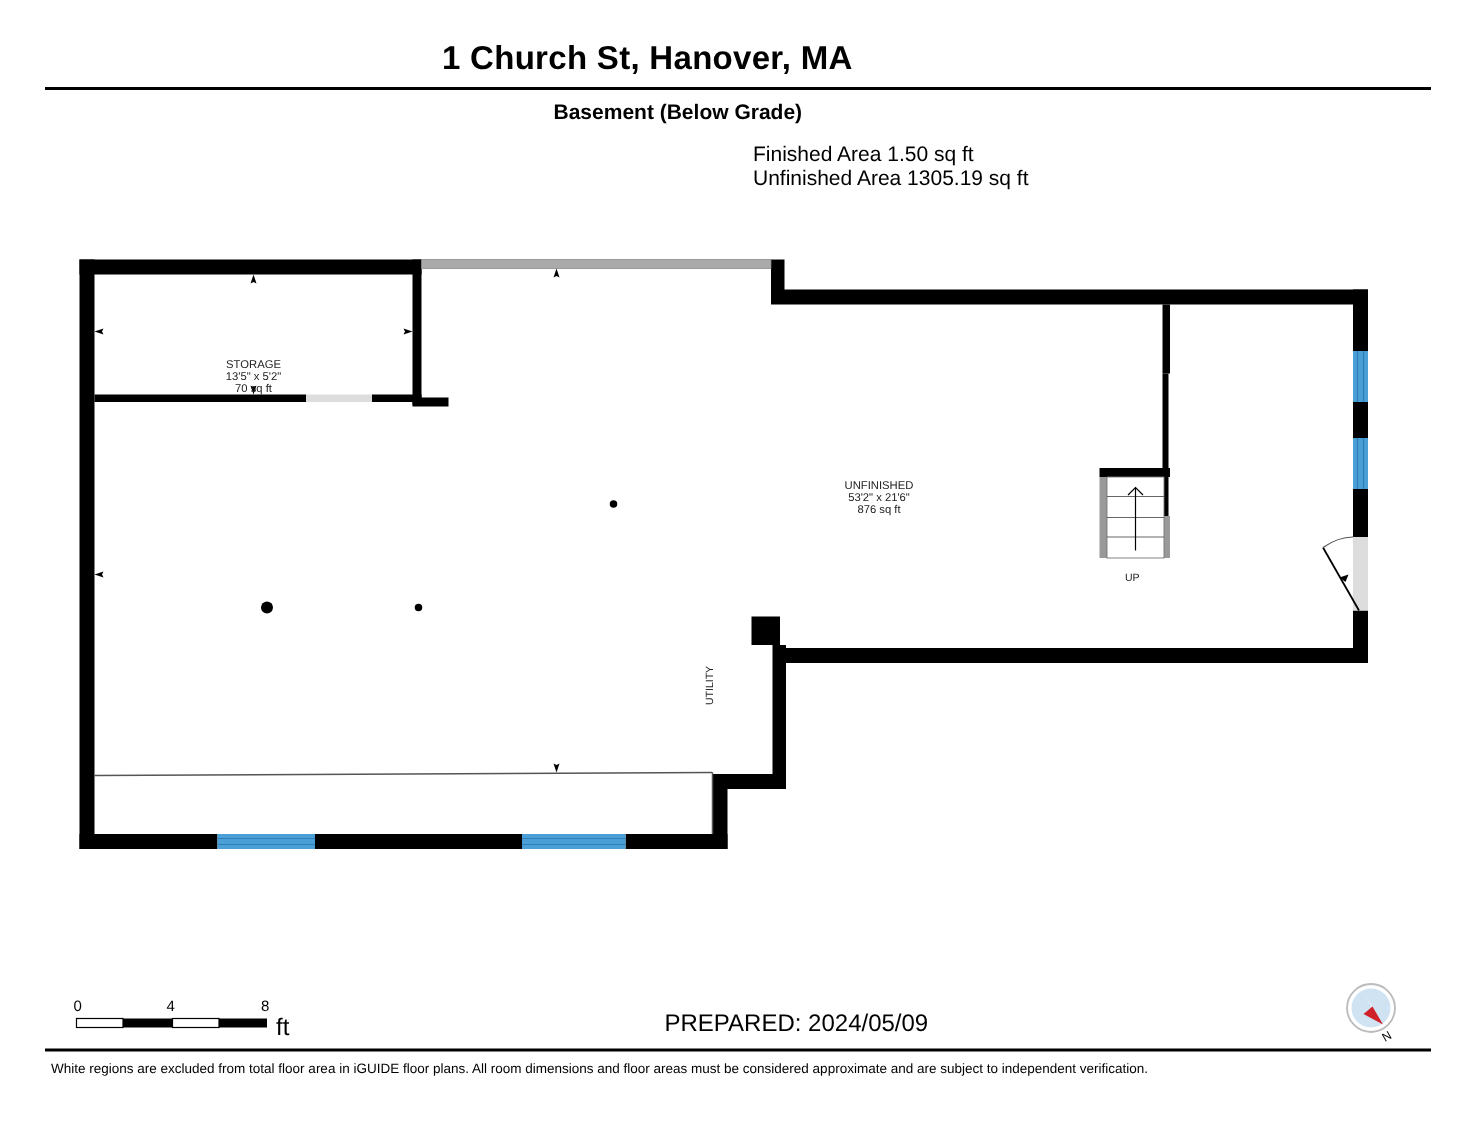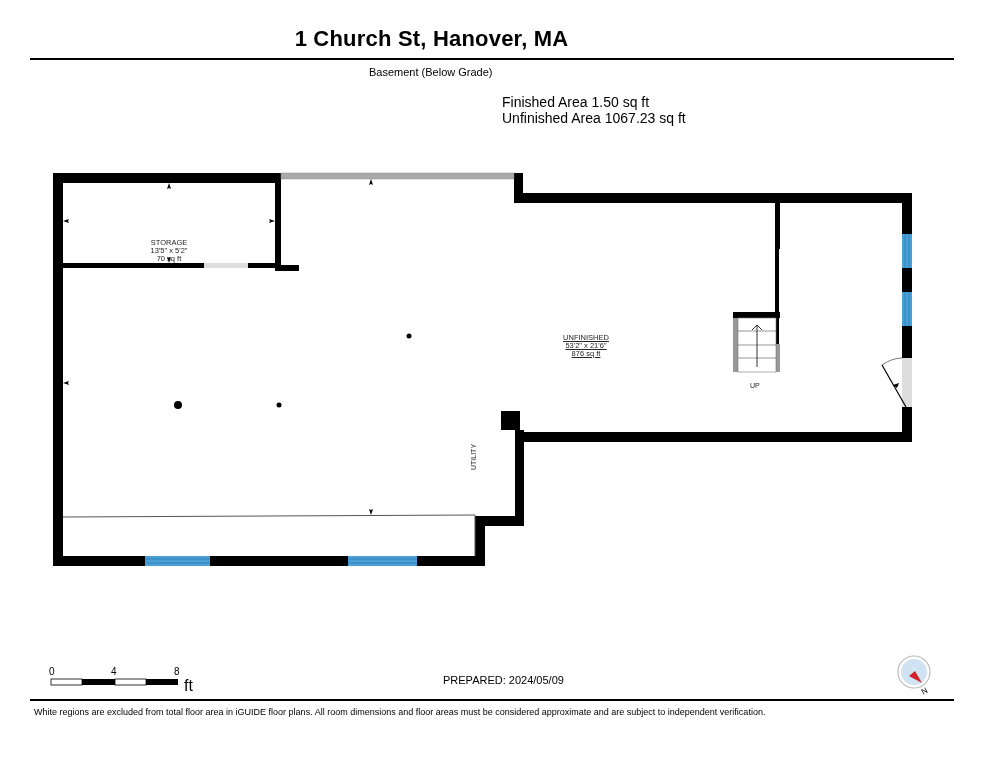--- a/index.html
+++ b/index.html
@@ -1,42 +1,42 @@
 <!DOCTYPE html>
 <html><head>
   <meta charset="utf-8">
   <style>
     html, body { margin: 0; padding: 0; background: #ffffff; }
     body { width: 984px; height: 758px; position: relative; overflow: hidden; font-family: "Liberation Sans", sans-serif; color: #000; }
     .title { position: absolute; left: 0; width: 863px; top: 26px; text-align: center; font-size: 22px; font-weight: bold; letter-spacing: 0.2px; }
     .title-rule { position: absolute; left: 30px; width: 924px; top: 58px; height: 2px; background: #000; }
-    .floor-label { position: absolute; left: 369px; top: 66px; font-size: 11px; font-weight: normal; }
+    .floor-label { position: absolute; left: 369px; top: 66px; font-size: 14px; font-weight: bold; }
     .area-line { position: absolute; left: 502px; font-size: 14px; margin-top: 28px; }
     .area-1 { top: 66px; }
     .area-2 { top: 82px; }
     svg.plan { position: absolute; left: 0; top: 0; }
     .room-label { position: absolute; text-align: center; font-size: 7.5px; line-height: 8px; color: #222; margin-top: 29px; }
     .room-label div { white-space: nowrap; }
     .utility-label { position: absolute; left: 470px; top: 470px; font-size: 7px; color: #222; transform: rotate(-90deg); transform-origin: left top; white-space: nowrap; }
     .up-label { position: absolute; left: 750px; top: 382px; font-size: 7px; color: #222; }
     .scale-num { position: absolute; top: 666px; font-size: 10px; }
     .scale-unit { position: absolute; left: 184px; top: 677px; font-size: 16px; }
-    .prepared { position: absolute; left: 443px; top: 674px; font-size: 11px; }
+    .prepared { position: absolute; left: 443px; top: 674px; font-size: 16px; }
     .bottom-rule { position: absolute; left: 30px; width: 924px; top: 699px; height: 2px; background: #000; }
     .disclaimer { position: absolute; left: 34px; top: 707px; font-size: 9px; text-align: right; }
     .compass { position: absolute; left: 895px; top: 654px; }
   </style>
 </head>
 <body>
 
 <div class="title">1 Church St, Hanover, MA</div>
 <div class="title-rule"></div>
 <div class="floor-label">Basement (Below Grade)</div>
 <div class="area-line area-1">Finished Area 1.50 sq ft</div>
-<div class="area-line area-2">Unfinished Area 1067.23 sq ft</div>
+<div class="area-line area-2">Unfinished Area 1305.19 sq ft</div>
 
 <svg class="plan" width="984" height="758" viewBox="0 0 984 758" xmlns="http://www.w3.org/2000/svg">
 
   <g fill="#000">
 
     <rect x="53" y="173" width="10" height="393"></rect>
 
     <rect x="53" y="173" width="228" height="10"></rect>
 
     <rect x="275" y="173" width="6" height="97"></rect>
@@ -133,21 +133,21 @@
     <rect x="146" y="679" width="32" height="6" fill="#000"></rect>
   </g>
 </svg>
 
 <div class="room-label" style="left:129px; top:210px; width:80px;">
   <div>STORAGE</div>
   <div>13'5" x 5'2"</div>
   <div>70 sq ft</div>
 </div>
 
-<div class="room-label" style="left:546px; top:305px; width:80px;text-decoration:underline;">
+<div class="room-label" style="left:546px; top:291px; width:80px;">
   <div>UNFINISHED</div>
   <div>53'2" x 21'6"</div>
   <div>876 sq ft</div>
 </div>
 
 <div class="utility-label">UTILITY</div>
 <div class="up-label">UP</div>
 
 <span class="scale-num" style="left:49px;">0</span>
 <span class="scale-num" style="left:111px;">4</span>

